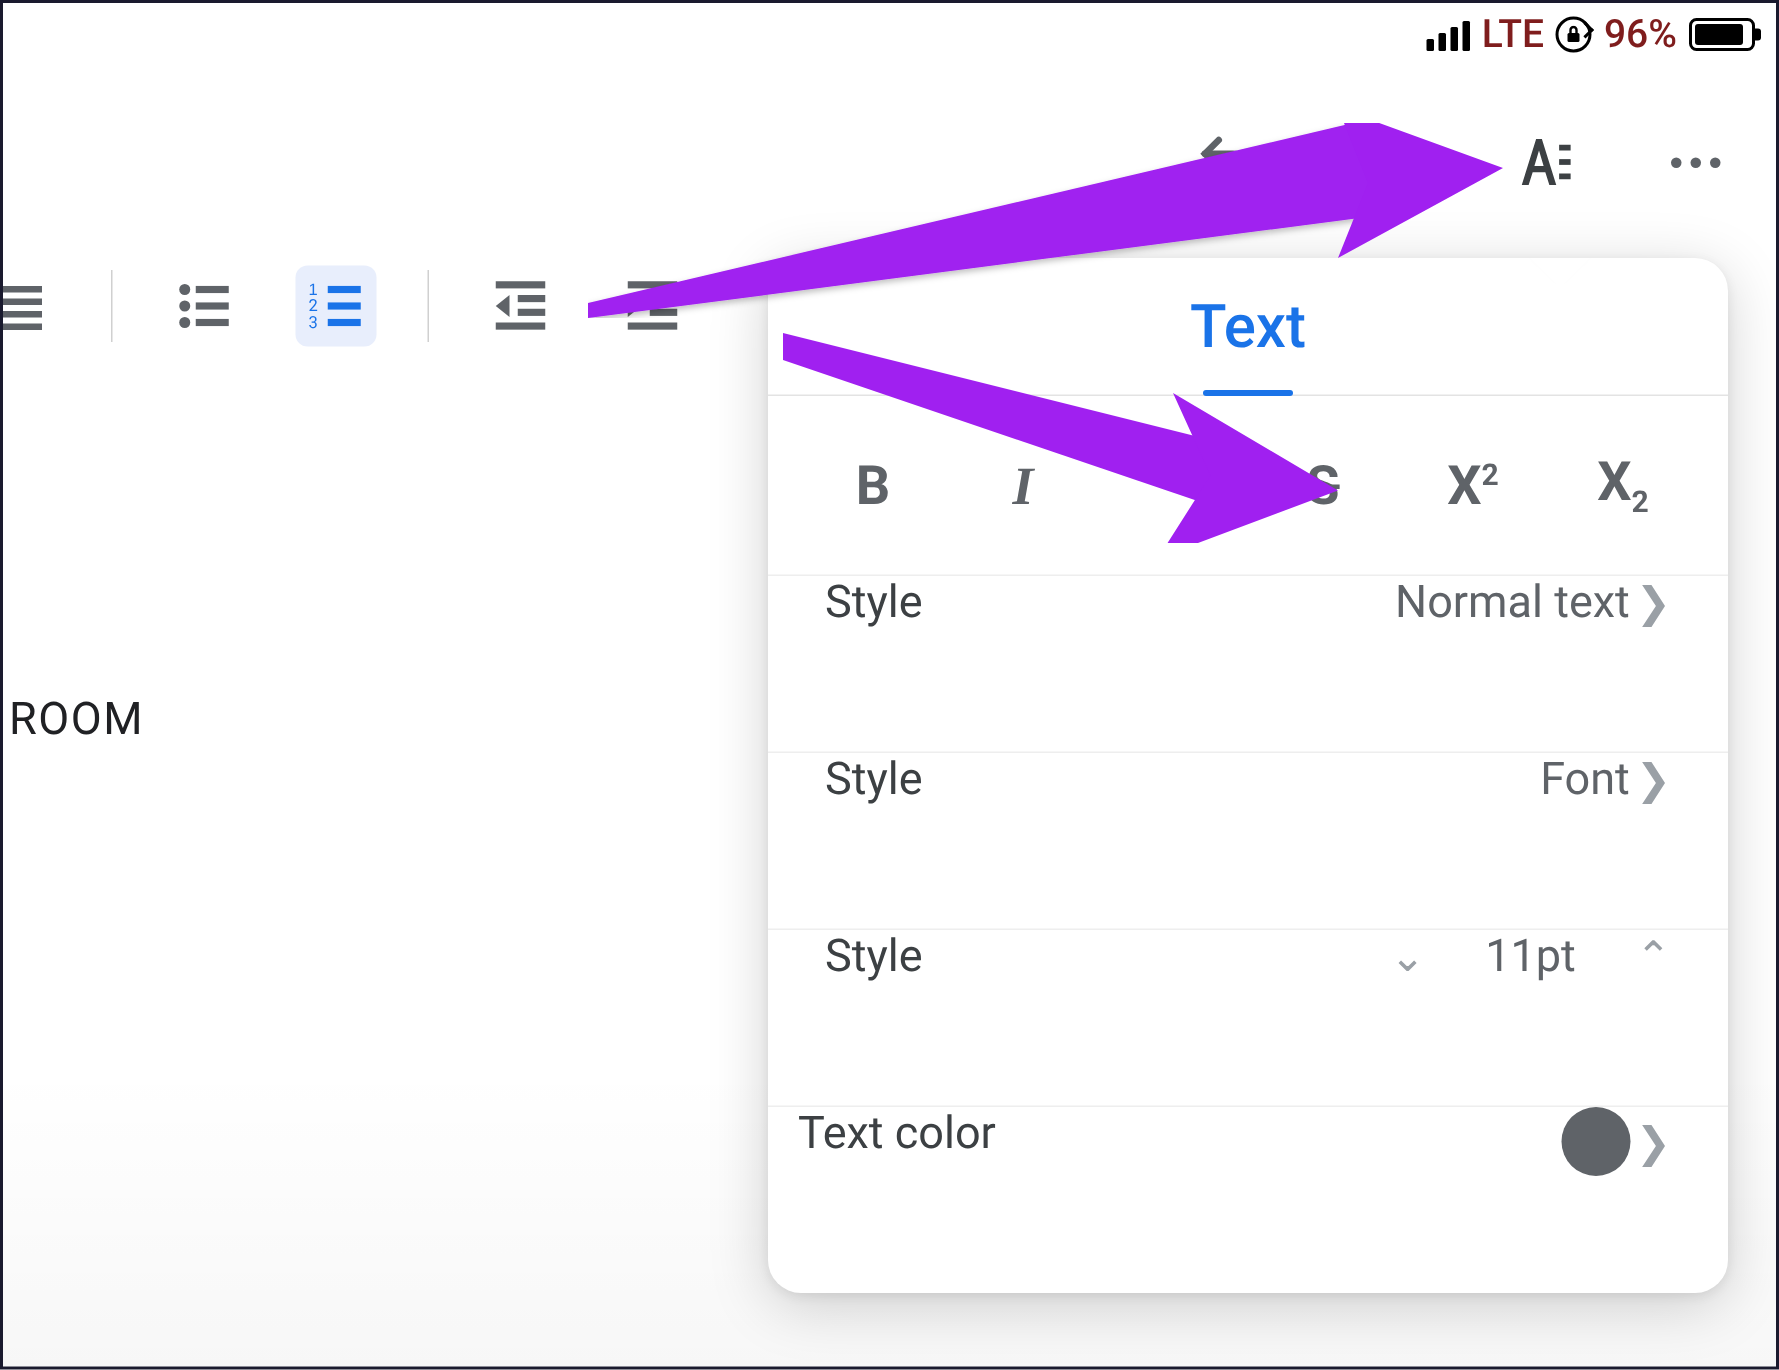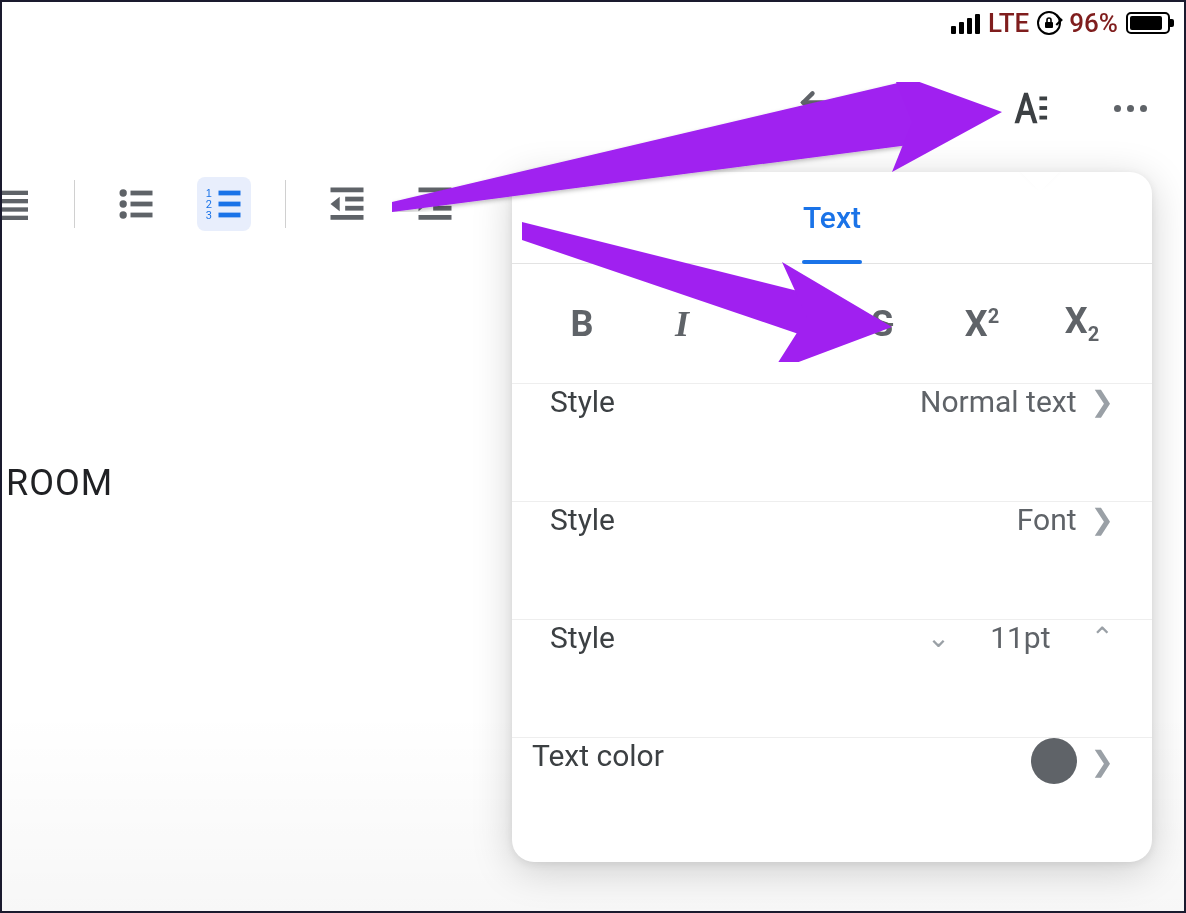--- a/index.html
+++ b/index.html
@@ -43,46 +43,46 @@
   .sec-toolbar {
     position:absolute; top:175px; left:0;
     display:flex; align-items:center; gap:34px; padding-left:0;
   }
   .sec-toolbar .ico { width:54px; height:54px; display:flex; align-items:center; justify-content:center; color:#5f6368;}
   .sec-toolbar .sep { width:1px; height:48px; background:#d0d0d0; }
   .sec-toolbar .active { background:#e8eefc; border-radius:8px; color:#1a73e8;}
   
   .doc-text {
     position:absolute; top:460px; left:4px;
-    font-size:36px; color:#202124; letter-spacing:1px;
+    font-size:30px; color:#202124; letter-spacing:1px;
   }
   
   .panel {
     position:absolute; top:170px; left:510px;
     width:640px; height:690px;
     background:#fff; border-radius:22px;
     box-shadow: 0 8px 40px rgba(0,0,0,.18), 0 2px 8px rgba(0,0,0,.08);
     overflow:hidden;
   }
   .panel::before{
     content:""; position:absolute; top:-14px; right:98px;
     width:28px; height:28px; background:#fff; transform:rotate(45deg);
     box-shadow:-3px -3px 6px rgba(0,0,0,.05);
   }
   .tabs { display:flex; height:92px; border-bottom:1px solid #e3e3e3;}
-  .tab { flex:1; display:flex; align-items:center; justify-content:center; font-size:30px; color:#5f6368; position:relative;}
+  .tab { flex:1; display:flex; align-items:center; justify-content:center; font-size:40px; color:#5f6368; position:relative;}
   .tab.active { color:#1a73e8; font-weight:500;}
   .tab.active::after{content:""; position:absolute; bottom:-1px; left:50%; transform:translateX(-50%); width:60px; height:4px; background:#1a73e8; border-radius:2px;}
   .fmt-row { display:flex; justify-content:space-around; align-items:center; height:120px; border-bottom:1px solid #eee; padding:0 20px;}
   .fmt { font-size:36px; font-weight:700; color:#5f6368; width:60px; text-align:center;}
   .fmt.i { font-style:italic; font-family:Georgia, serif;}
   .fmt.s { text-decoration: line-through; }
   .fmt sup, .fmt sub { font-size:20px; }
   .row { display:flex; align-items:flex-start; justify-content:space-between; height:118px; padding:0 38px; border-bottom:1px solid #eee; font-size:30px; color:#3c4043;}
-  .row .val { display:flex; align-items:center; gap:14px; color:#5f6368;}
+  .row .val { display:flex; align-items:center; gap:4px; color:#5f6368;}
   .chev { color:#9aa0a6; font-size:28px;}
   .size-ctrl { display:flex; align-items:center; gap:40px; color:#5f6368;}
   .row.last { border-bottom:none; }
   .swatch { width:46px; height:46px; background:#5f6368; border-radius:50%; }
   
   .arrow-svg { position:absolute; pointer-events:none; }
   
   .bg-grad {
     position:absolute; left:0; right:0; bottom:0; height:200px;
     background:linear-gradient(to bottom, rgba(0,0,0,0), rgba(0,0,0,0.03));

